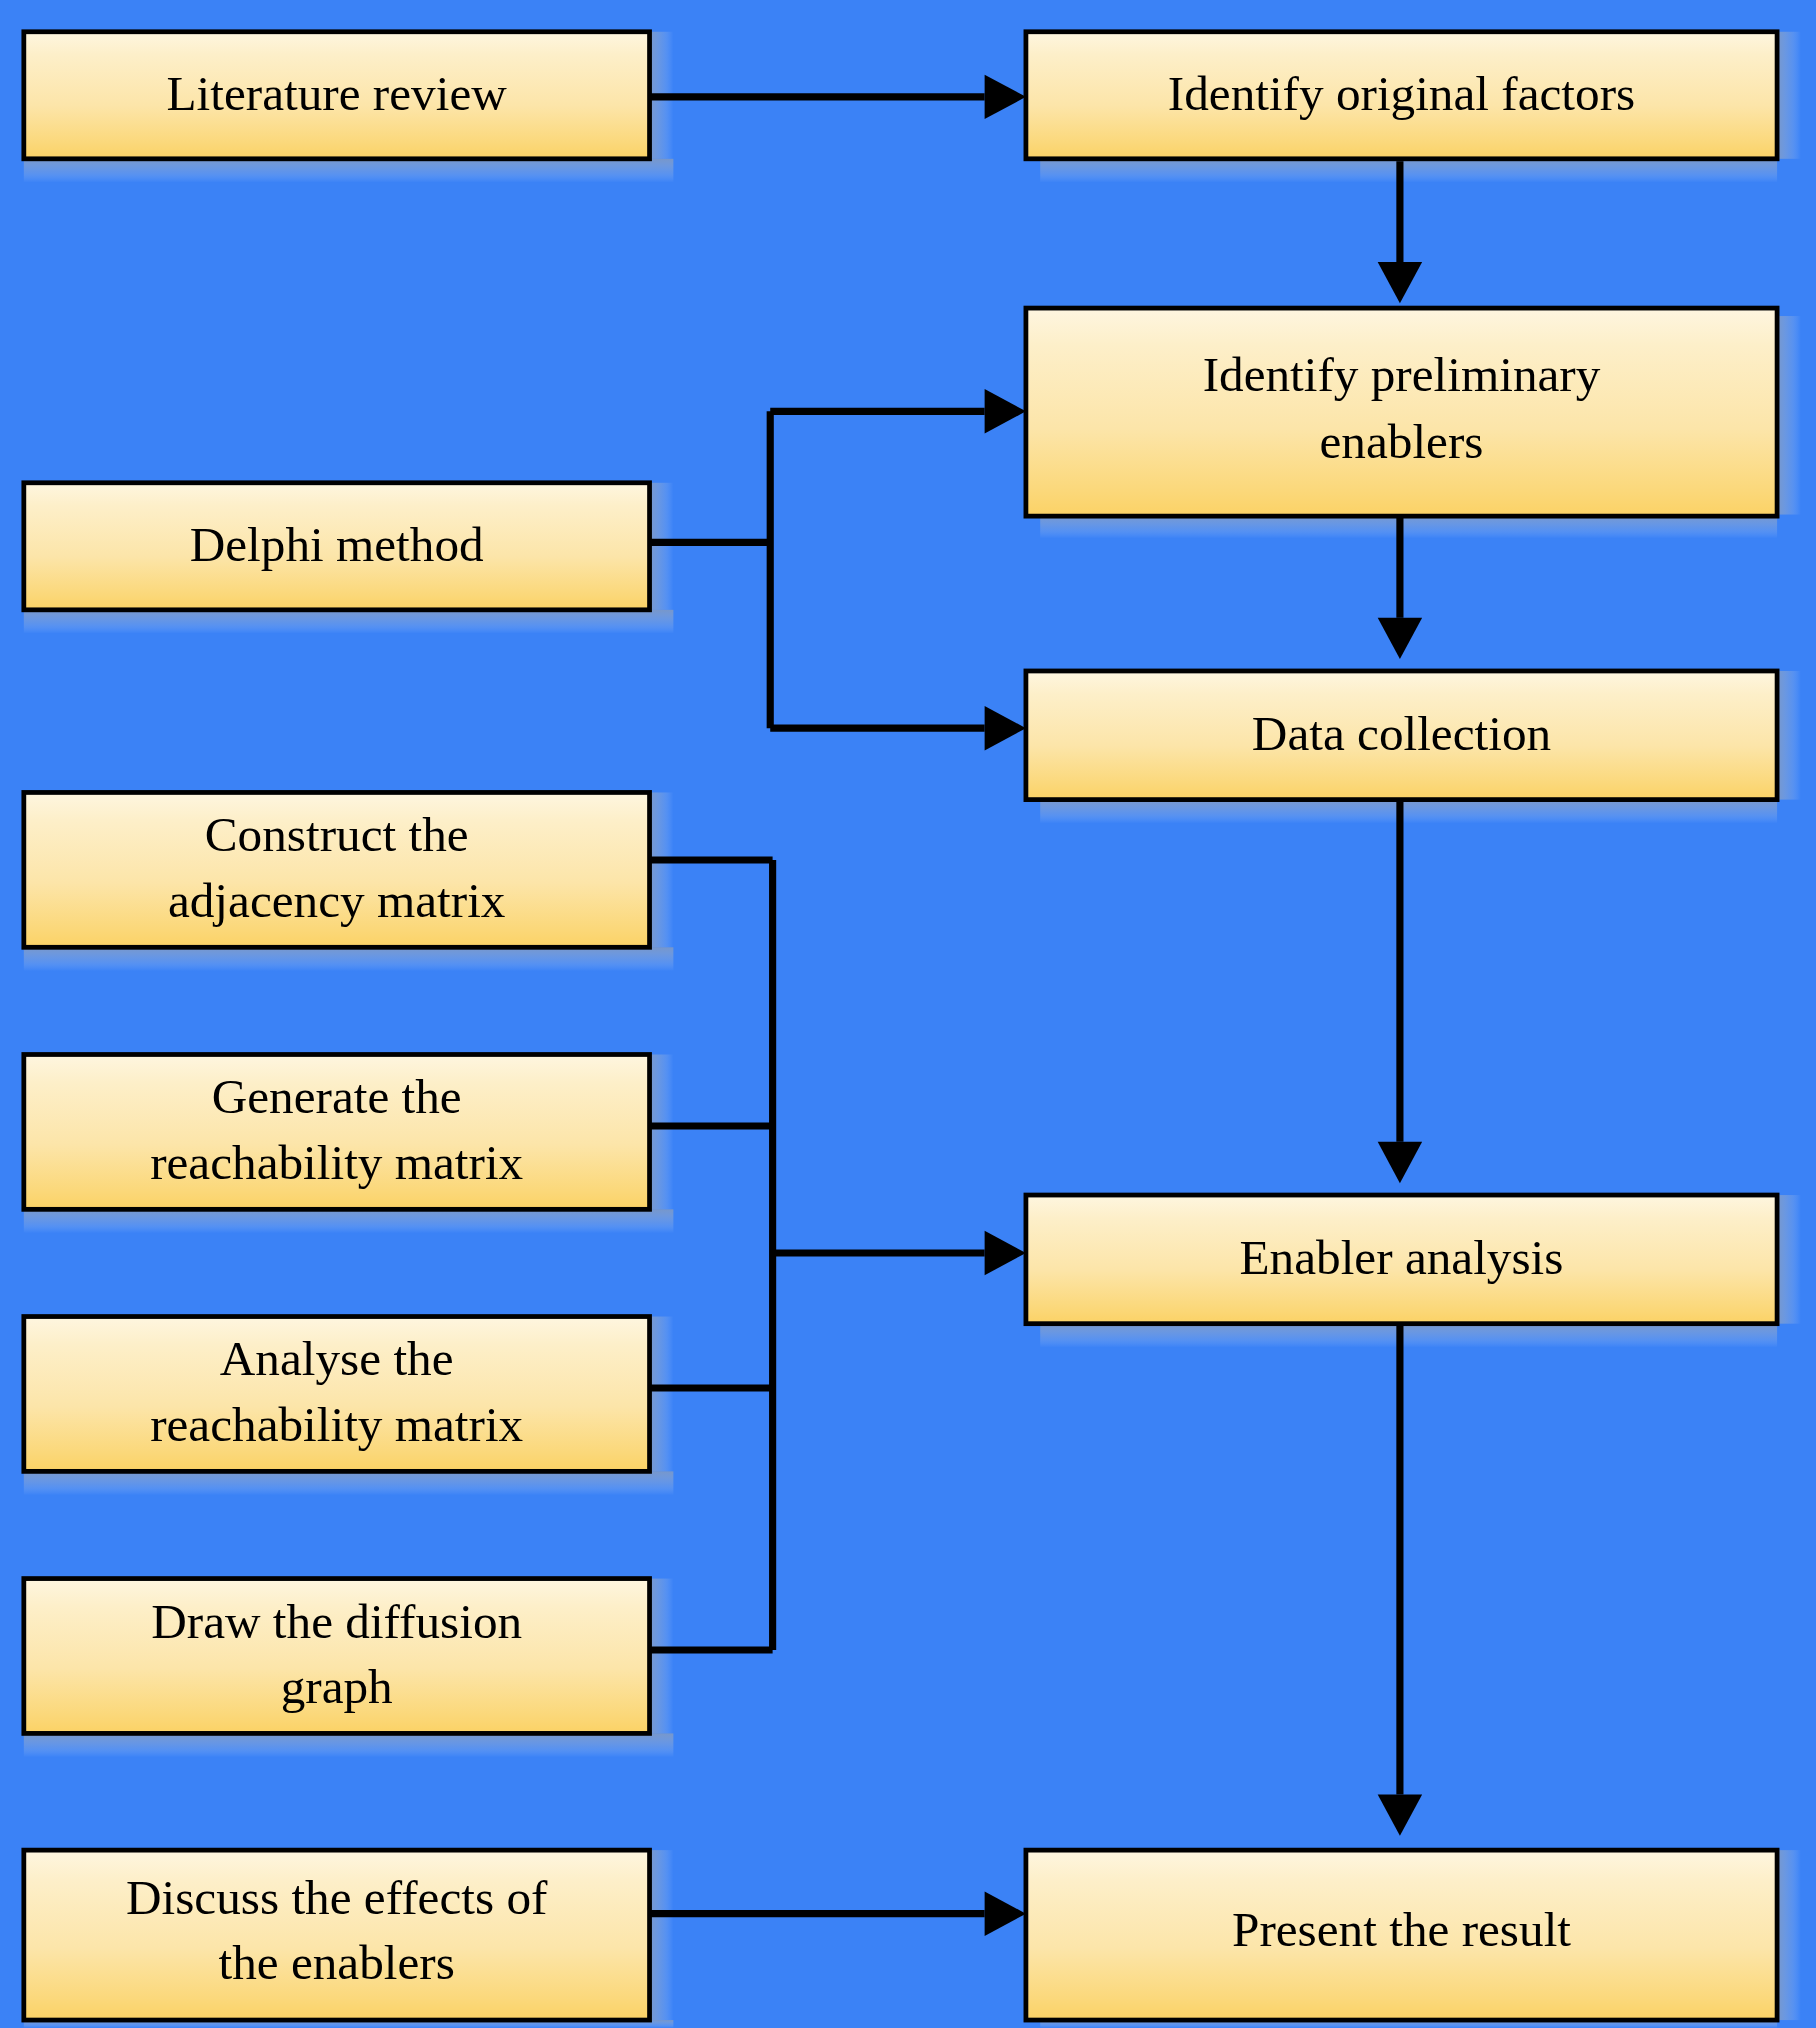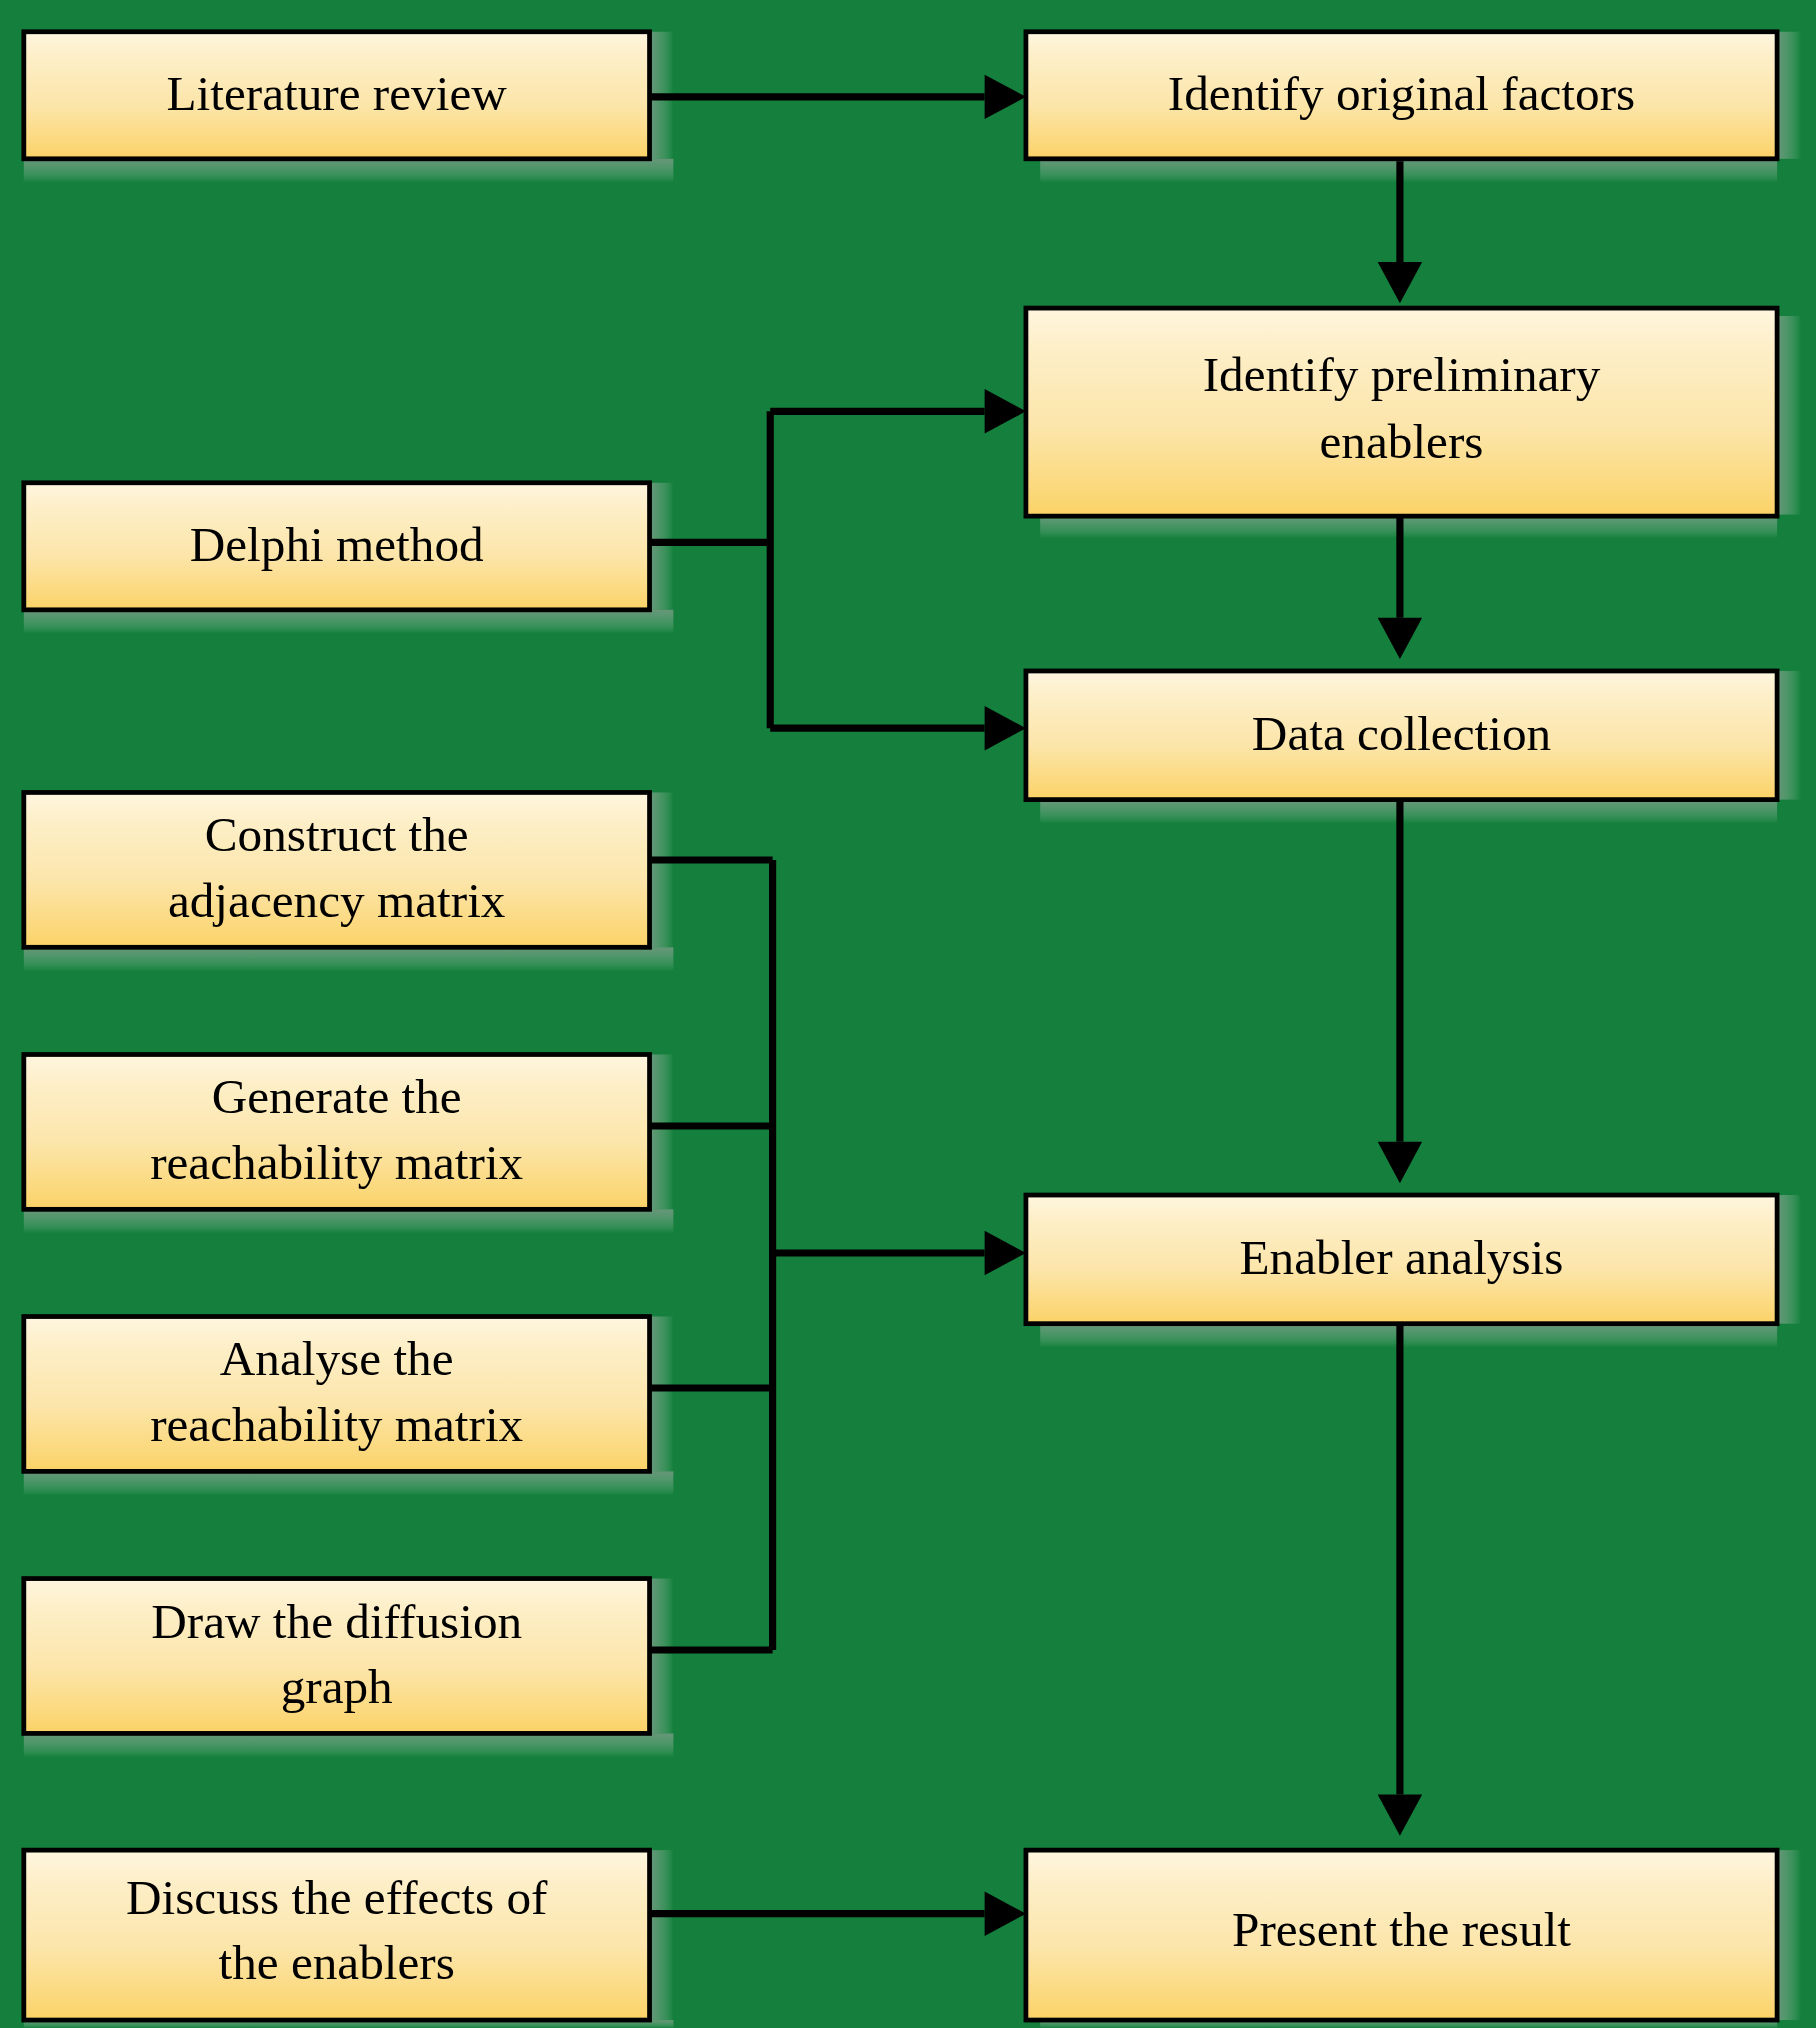--- a/index.html
+++ b/index.html
@@ -8,21 +8,21 @@
     padding: 0;
     background: #ffffff;
   }
   body {
     font-family: "Liberation Serif", "DejaVu Serif", serif;
   }
   #flowchart-root {
     position: relative;
     width: 1816px;
     height: 2028px;
-    background: #15803d;
+    background: #3b82f6;
     overflow: hidden;
   }
   svg.diagram-canvas {
     position: absolute;
     top: 0;
     left: 0;
     width: 1816px;
     height: 2028px;
     display: block;
   }

